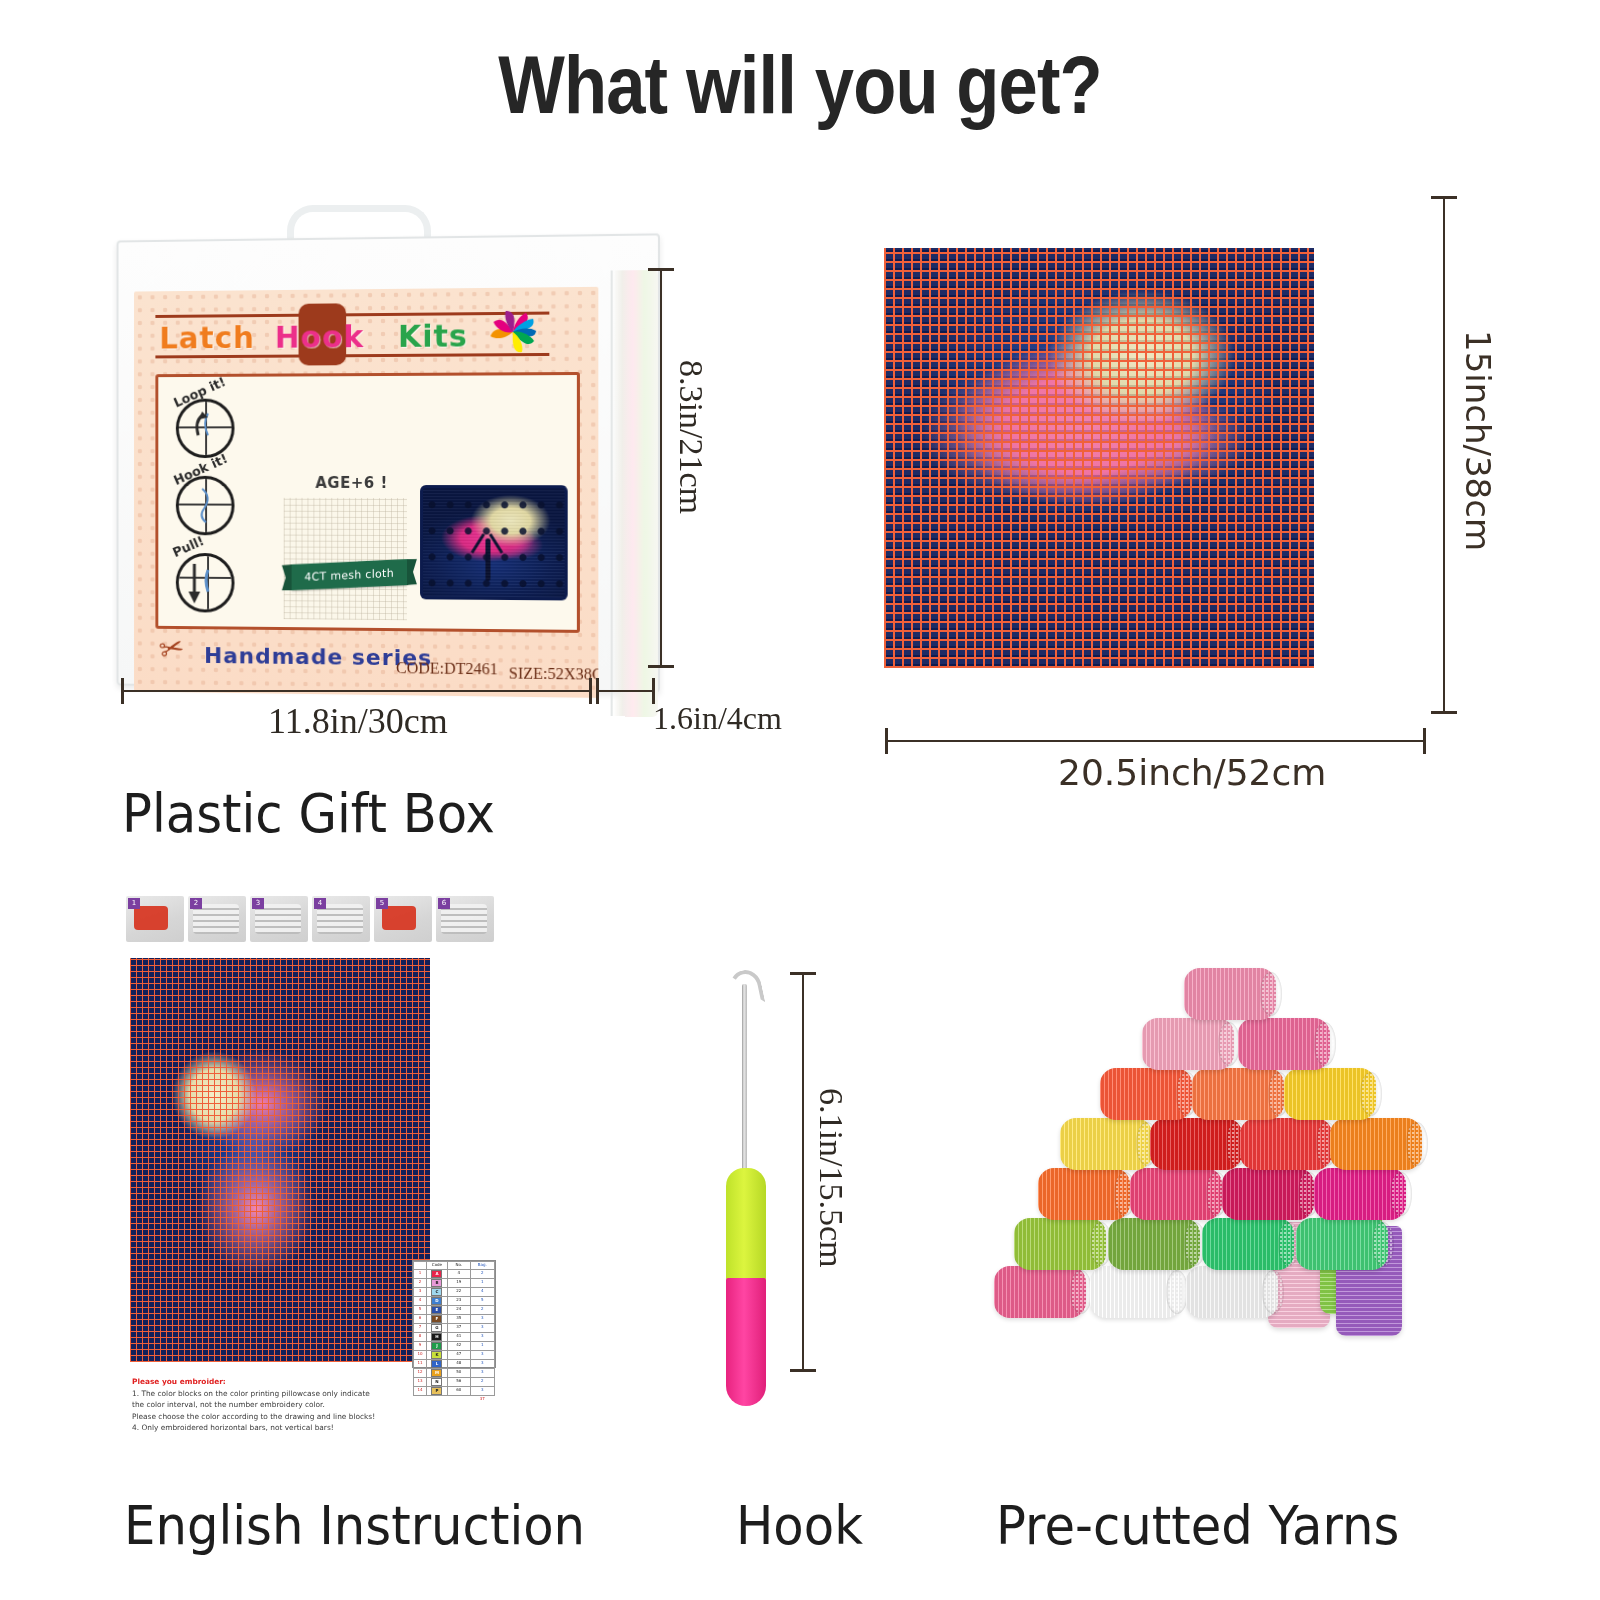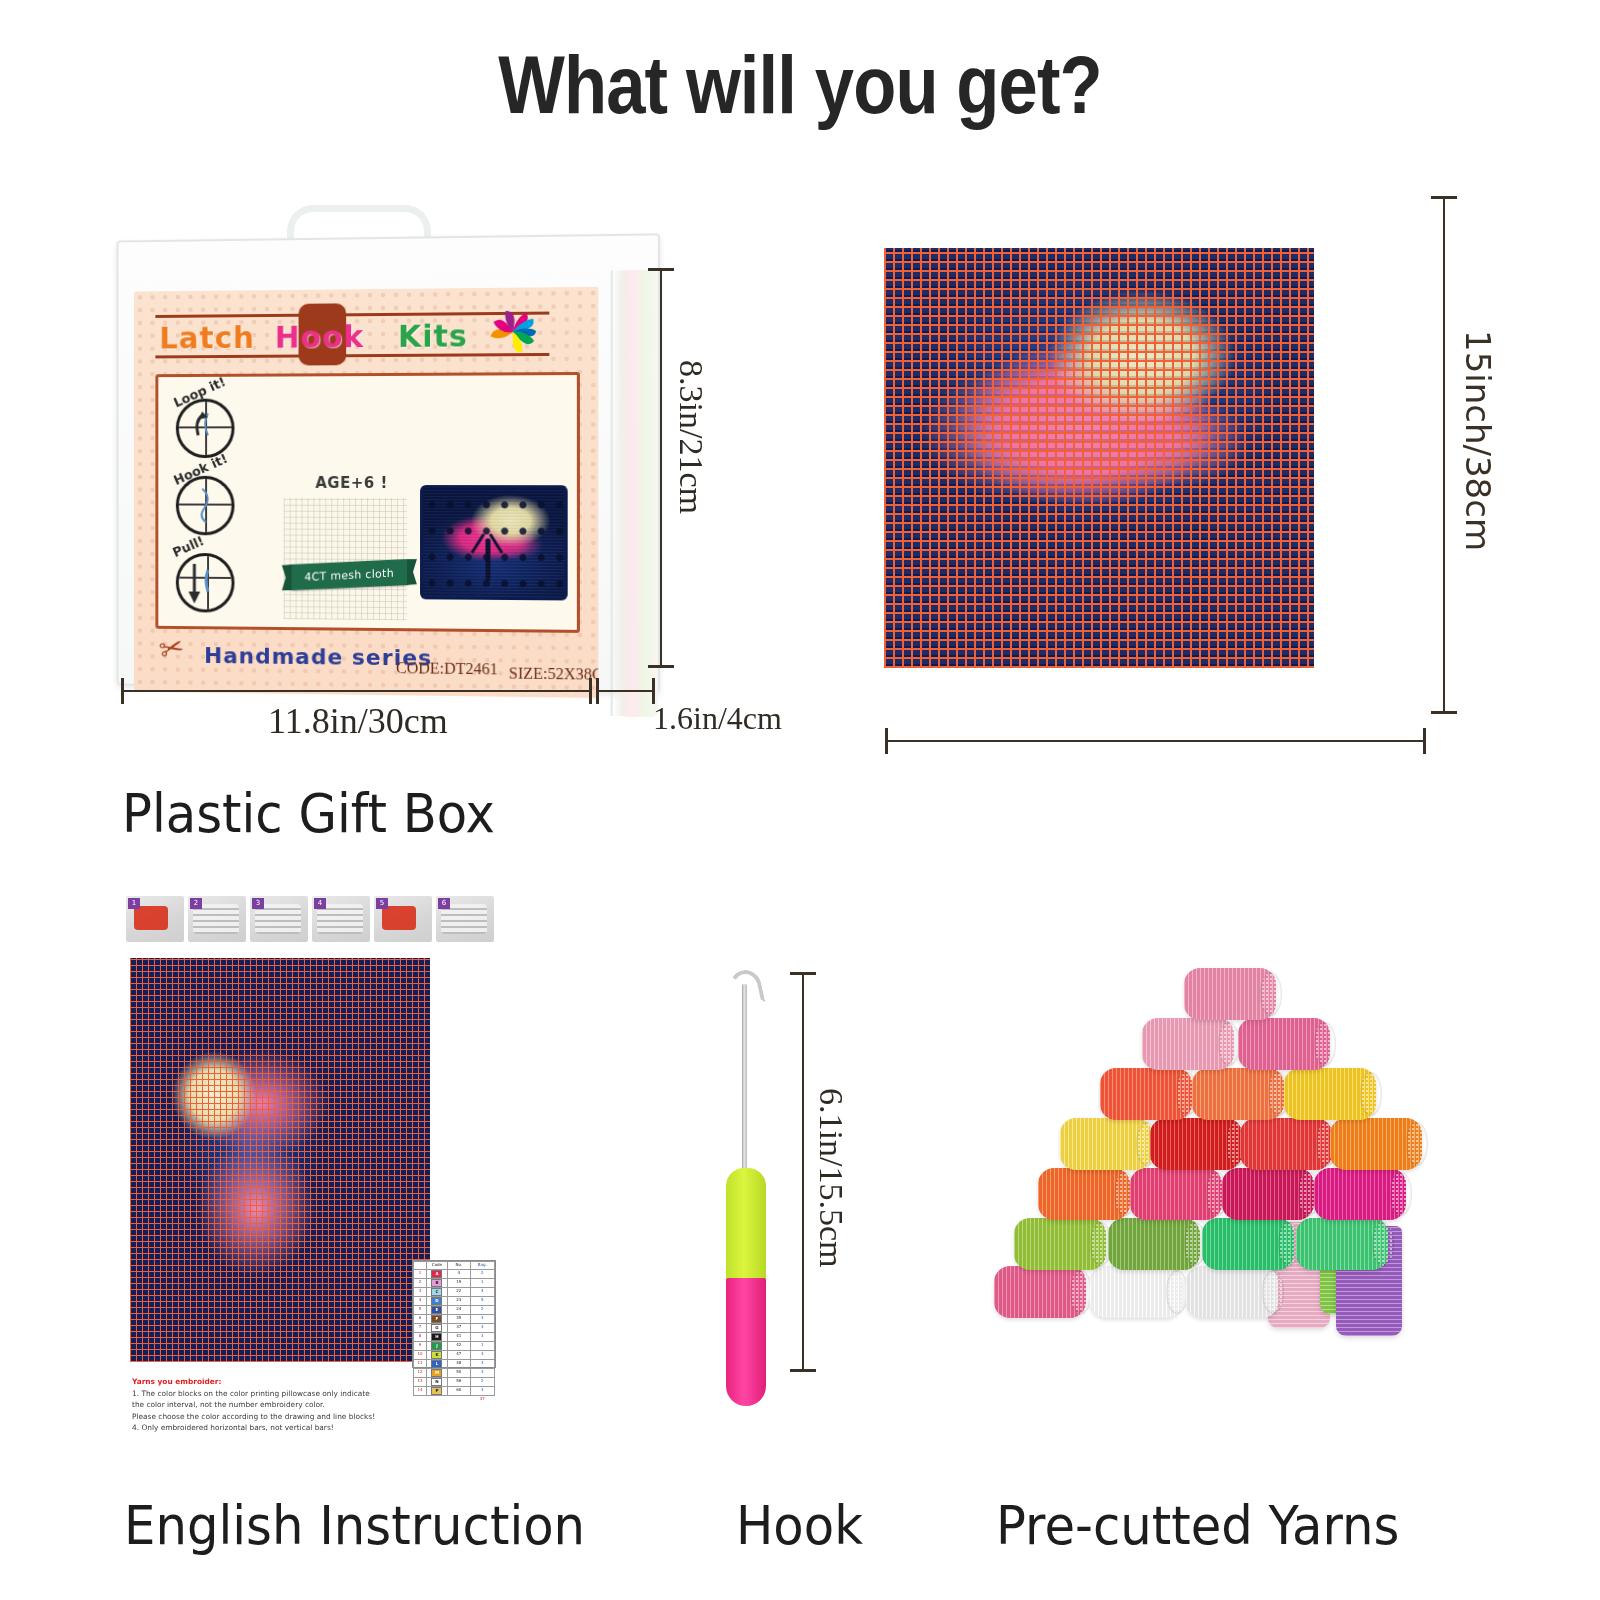--- a/index.html
+++ b/index.html
@@ -418,20 +418,21 @@
   </div>
 
   <div class="dimV" style="left:1443px;top:196px;height:518px;"></div>
   <div class="tick" style="left:1431px;top:196px;width:26px;height:3px;"></div>
   <div class="tick" style="left:1431px;top:711px;width:26px;height:3px;"></div>
   <div class="dimTxtVsans" style="left:1458px;top:330px;">15inch/38cm</div>
 
   <div class="dimH" style="left:886px;top:740px;width:540px;"></div>
   <div class="tick" style="left:885px;top:728px;width:3px;height:26px;"></div>
   <div class="tick" style="left:1423px;top:728px;width:3px;height:26px;"></div>
+  <div class="dimTxtHsans" style="left:1058px;top:752px;">20.5inch/52cm</div>
 
   <div class="instrWrap">
     <div class="thumbs">
       <div class="thumb">
         <div class="blob"></div>
         <div class="tnum">1</div>
       </div>
       <div class="thumb mesh">
         <div class="blob"></div>
         <div class="tnum">2</div>
@@ -555,21 +556,21 @@
             </tr>
             <tr>
               <td colspan="3" style="border:none"></td>
               <td class="lbag" style="border:none;color:#cc2222">37</td>
             </tr>
           </tbody>
       </table>
     </div>
 
     <div class="notes">
-      <div class="notesTitle">Yarns you embroider:</div>
+      <div class="notesTitle">Please you embroider:</div>
       <div>1. The color blocks on the color printing pillowcase only indicate</div>
       <div>the color interval,  not the number embroidery color.</div>
       <div> Please choose the color according to the drawing and line blocks!</div>
       <div>4. Only embroidered horizontal bars, not vertical bars!</div>
     </div>
   </div>
 
   <div class="caption" style="left:124px;top:1494px;">English Instruction</div>
 
   <div class="hookWrap">

